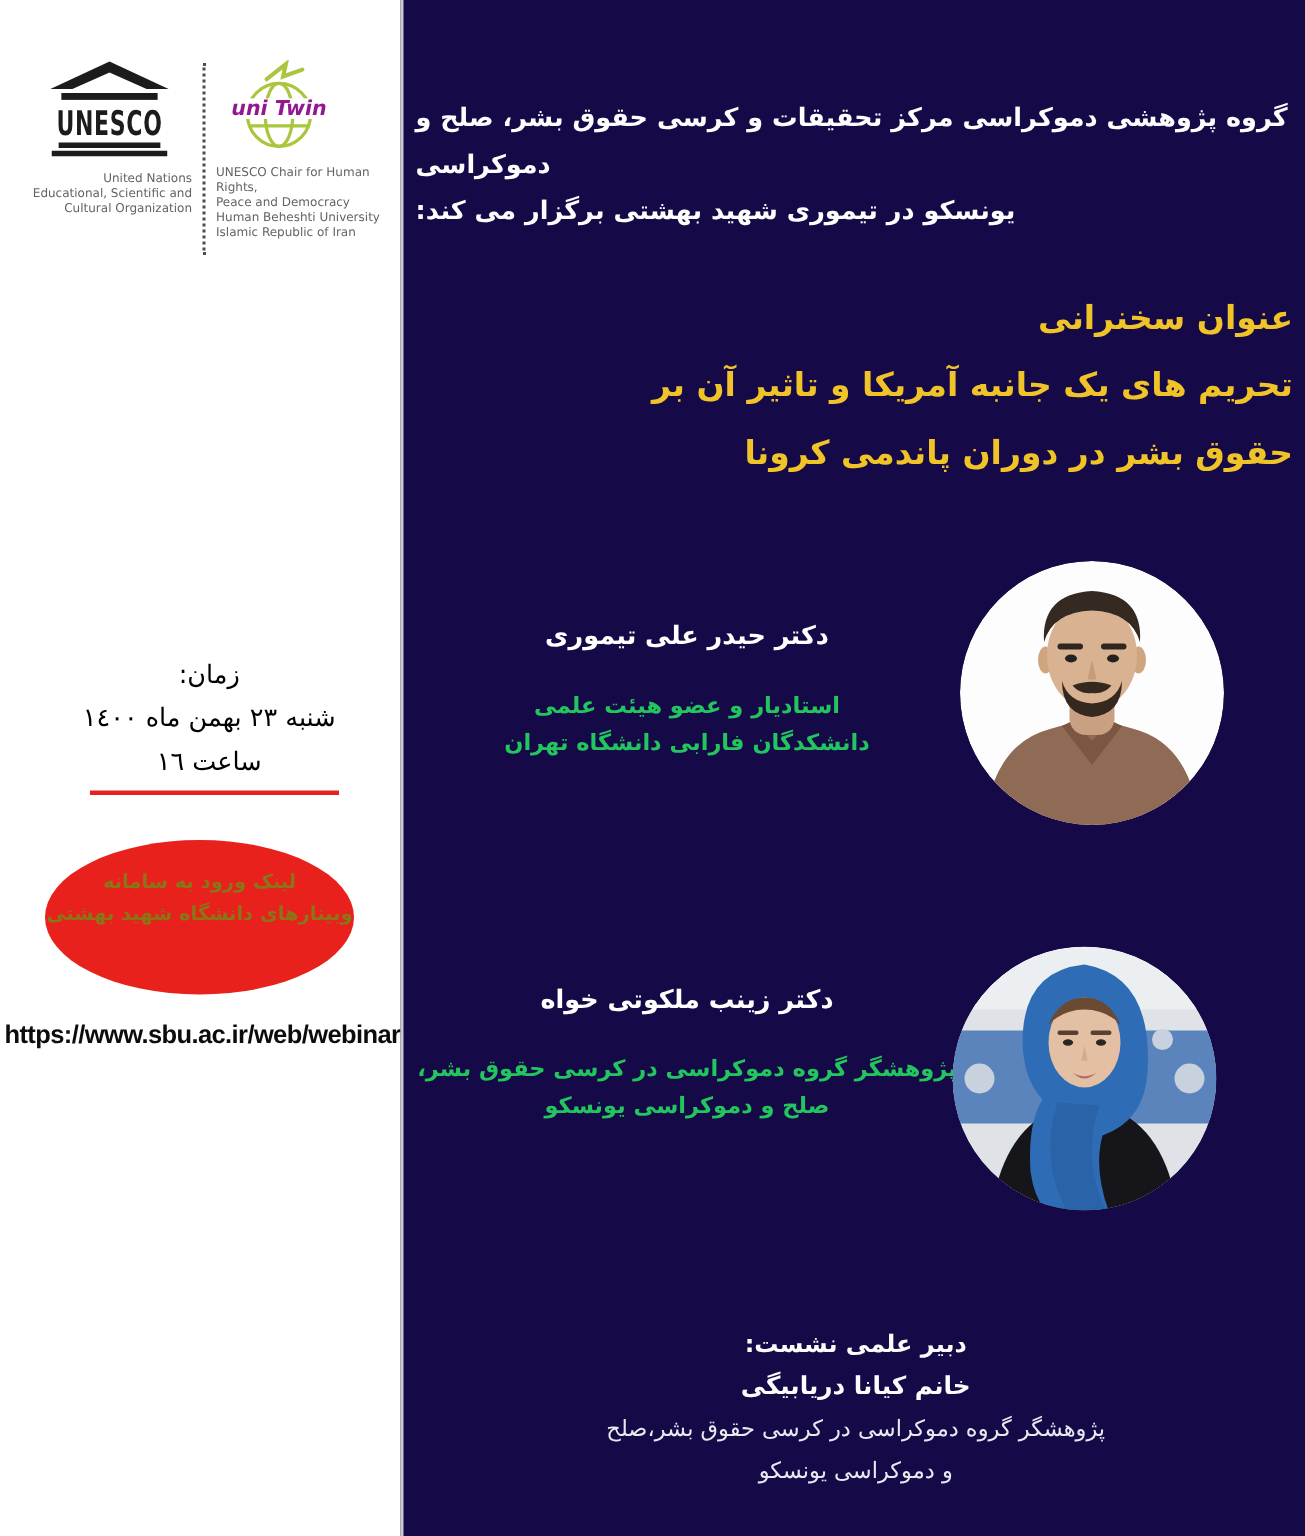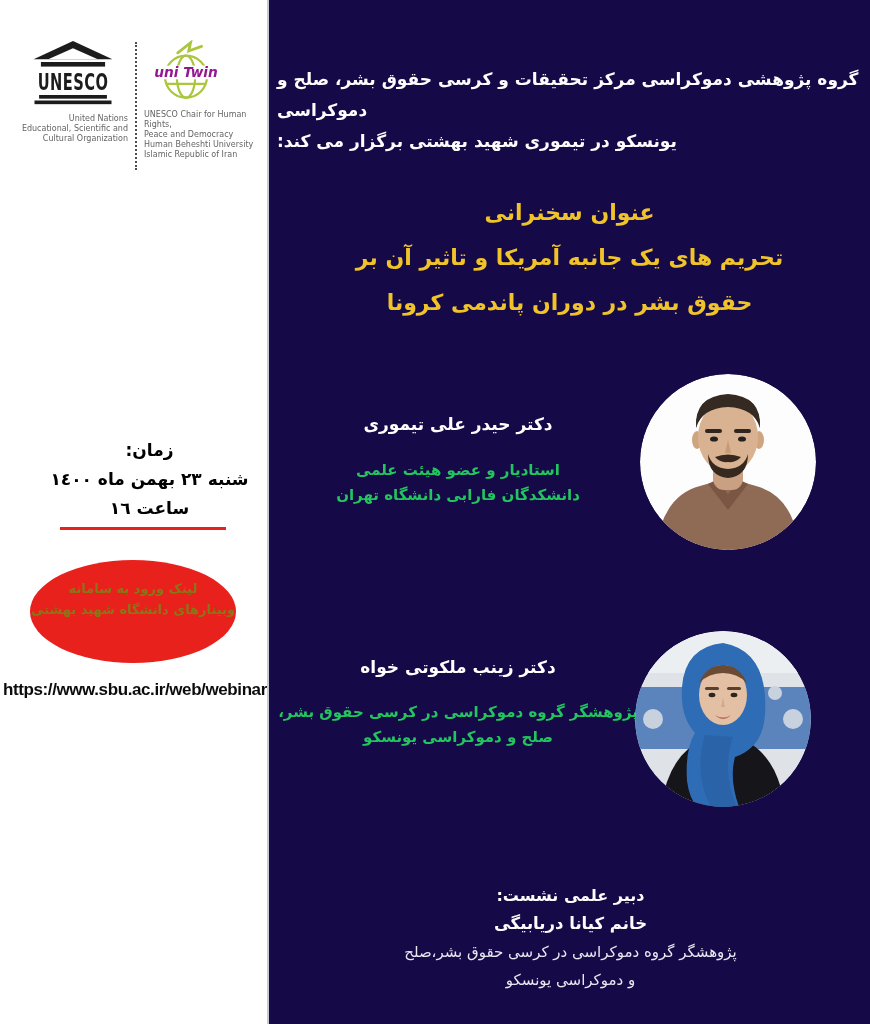--- a/index.html
+++ b/index.html
@@ -11,38 +11,38 @@
   }
   
   .sidebar { position:absolute; left:0; top:0; width:221px; height:1024px; background:#ffffff; }
   .logos { position:absolute; top:40px; left:14px; width:244px; display:flex; align-items:flex-start; }
   .unesco-col { width:118px; text-align:center; }
   .unesco-caption { margin-top:4px; text-align:right; padding-right:4px;
       font-size:8px; line-height:10px; color:#646464; }
   .logo-divider { border-left:2px dotted #4d4d4d; height:128px; margin:2px 3px 0 3px; }
   .unitwin-col { flex:1; text-align:left; padding-left:4px; }
   .unitwin-caption { margin-top:2px; font-size:8px; line-height:10px; color:#646464; }
-  .time-block { position:absolute; top:436px; left:16px; width:267px; text-align:center;
-      direction:rtl; color:#000; font-weight:bold; font-size:17px; line-height:29px; }
+  .time-block { position:absolute; top:436px; left:6px; width:267px; text-align:center;
+      direction:rtl; color:#000; font-weight:normal; font-size:17px; line-height:29px; }
   .red-line { position:absolute; top:527px; left:60px; width:166px; height:3px; background:#e8211d; }
   .link-oval { position:absolute; top:560px; left:30px; width:206px; height:103px;
       background:#e8211d; border-radius:50%;
       display:flex; flex-direction:column; justify-content:center; align-items:center;
       padding-bottom:26px; text-align:center; direction:rtl;
       color:#8a7616; font-weight:bold; font-size:13px; line-height:21px; cursor:pointer; }
   .webinar-url { position:absolute; top:680px; left:3px; width:264px;
       font-family:"Liberation Sans", sans-serif;
       font-size:17px; font-weight:bold; color:#0c0c0c; letter-spacing:-0.4px; white-space:nowrap; }
   
   .main { position:absolute; left:267px; top:0; width:603px; height:1024px;
       background:#150a47; border-left:2px solid #c9c9d2; color:#ffffff; }
   .rtl { direction:rtl; unicode-bidi:embed; }
   .header-text { position:absolute; top:64px; left:8px; right:8px; text-align:left;
       font-size:17px; font-weight:bold; line-height:31px; color:#fdfdfd; }
-  .talk-title { position:absolute; top:190px; left:8px; right:8px; text-align:center;
+  .talk-title { position:absolute; top:190px; left:8px; right:8px; text-align:right;
       font-size:22px; font-weight:bold; line-height:45px; color:#f0c428; }
   .speaker-photo { position:absolute; width:176px; height:176px; border-radius:50%; overflow:hidden; }
   .photo-1 { left:371px; top:374px; }
   .photo-2 { left:366px; top:631px; }
   .sp-name { position:absolute; left:16px; width:346px; text-align:center;
       font-size:17px; font-weight:bold; color:#ffffff; }
   .sp1-name { top:414px; }
   .sp2-name { top:657px; }
   .sp-role { position:absolute; text-align:center; font-size:15px; font-weight:bold;
       line-height:25px; color:#22c55e; }

